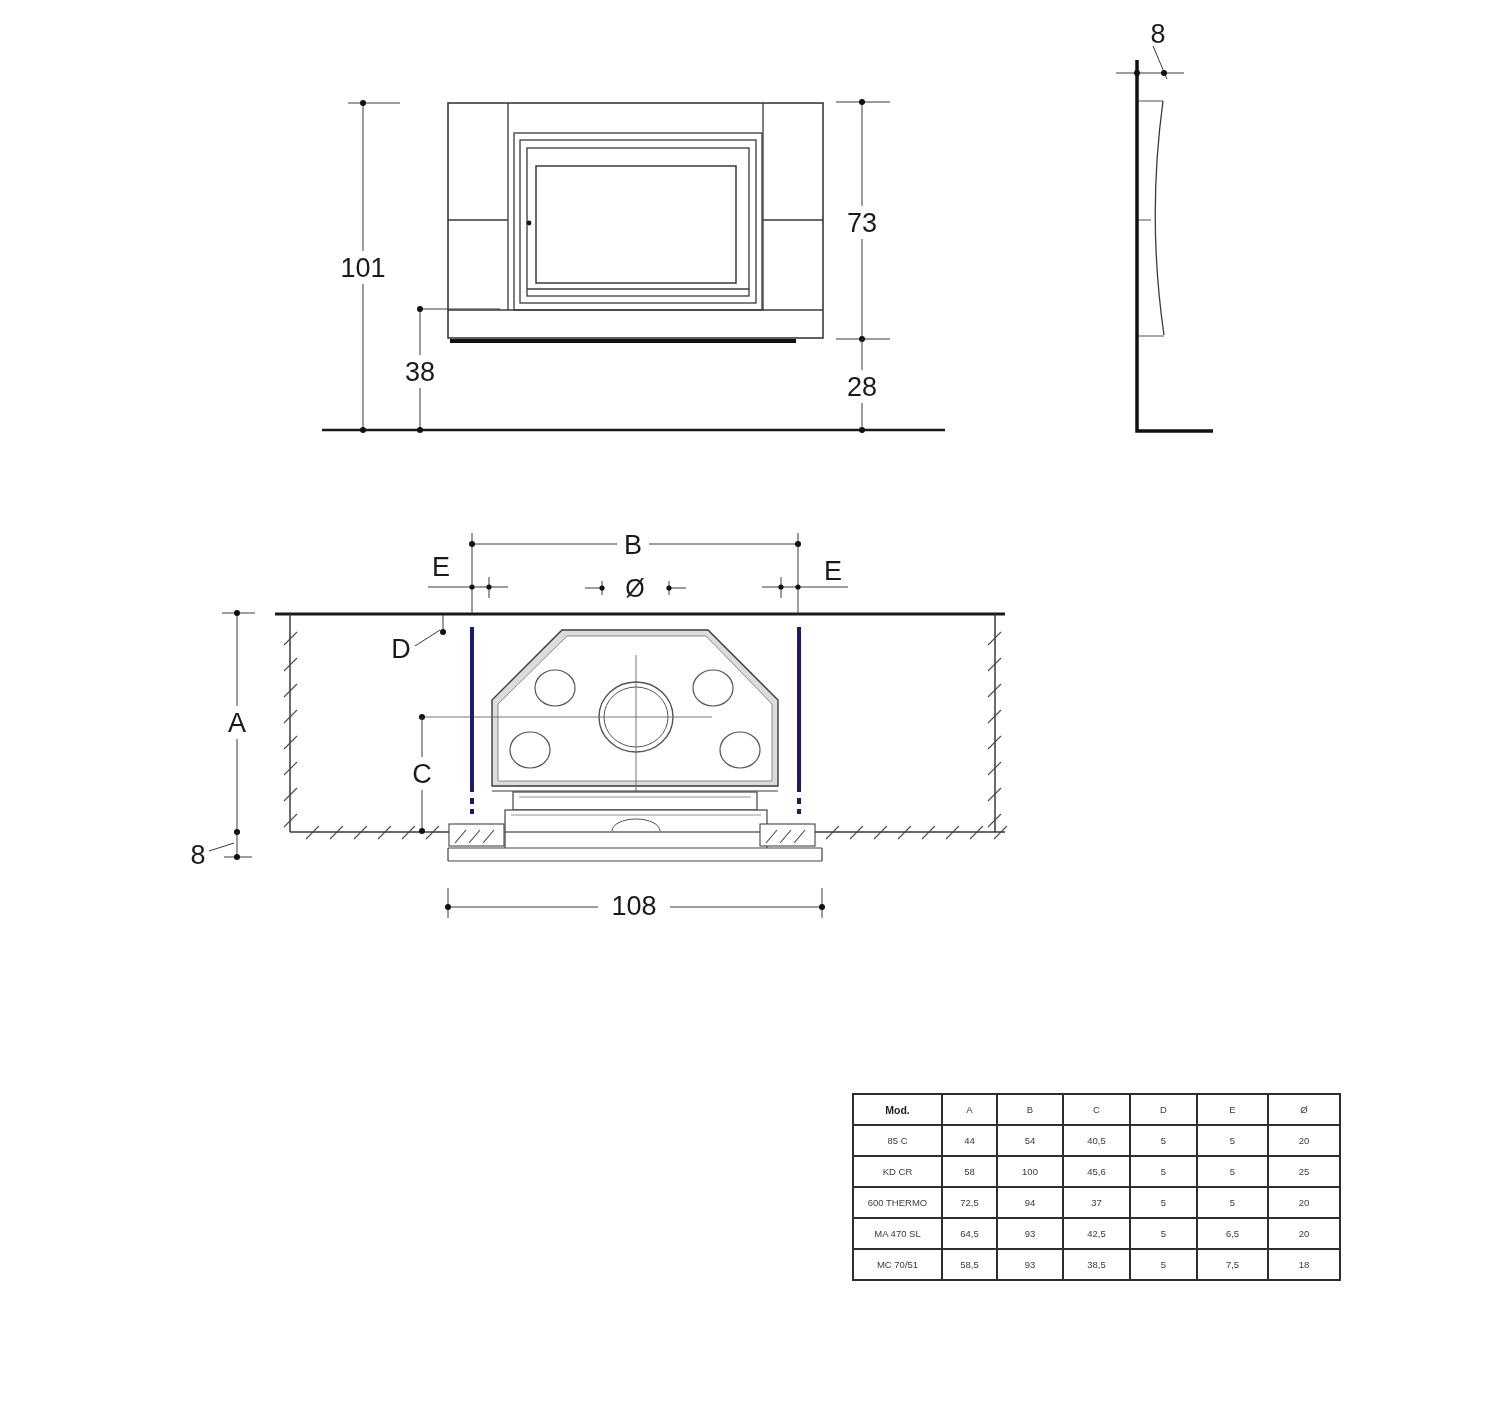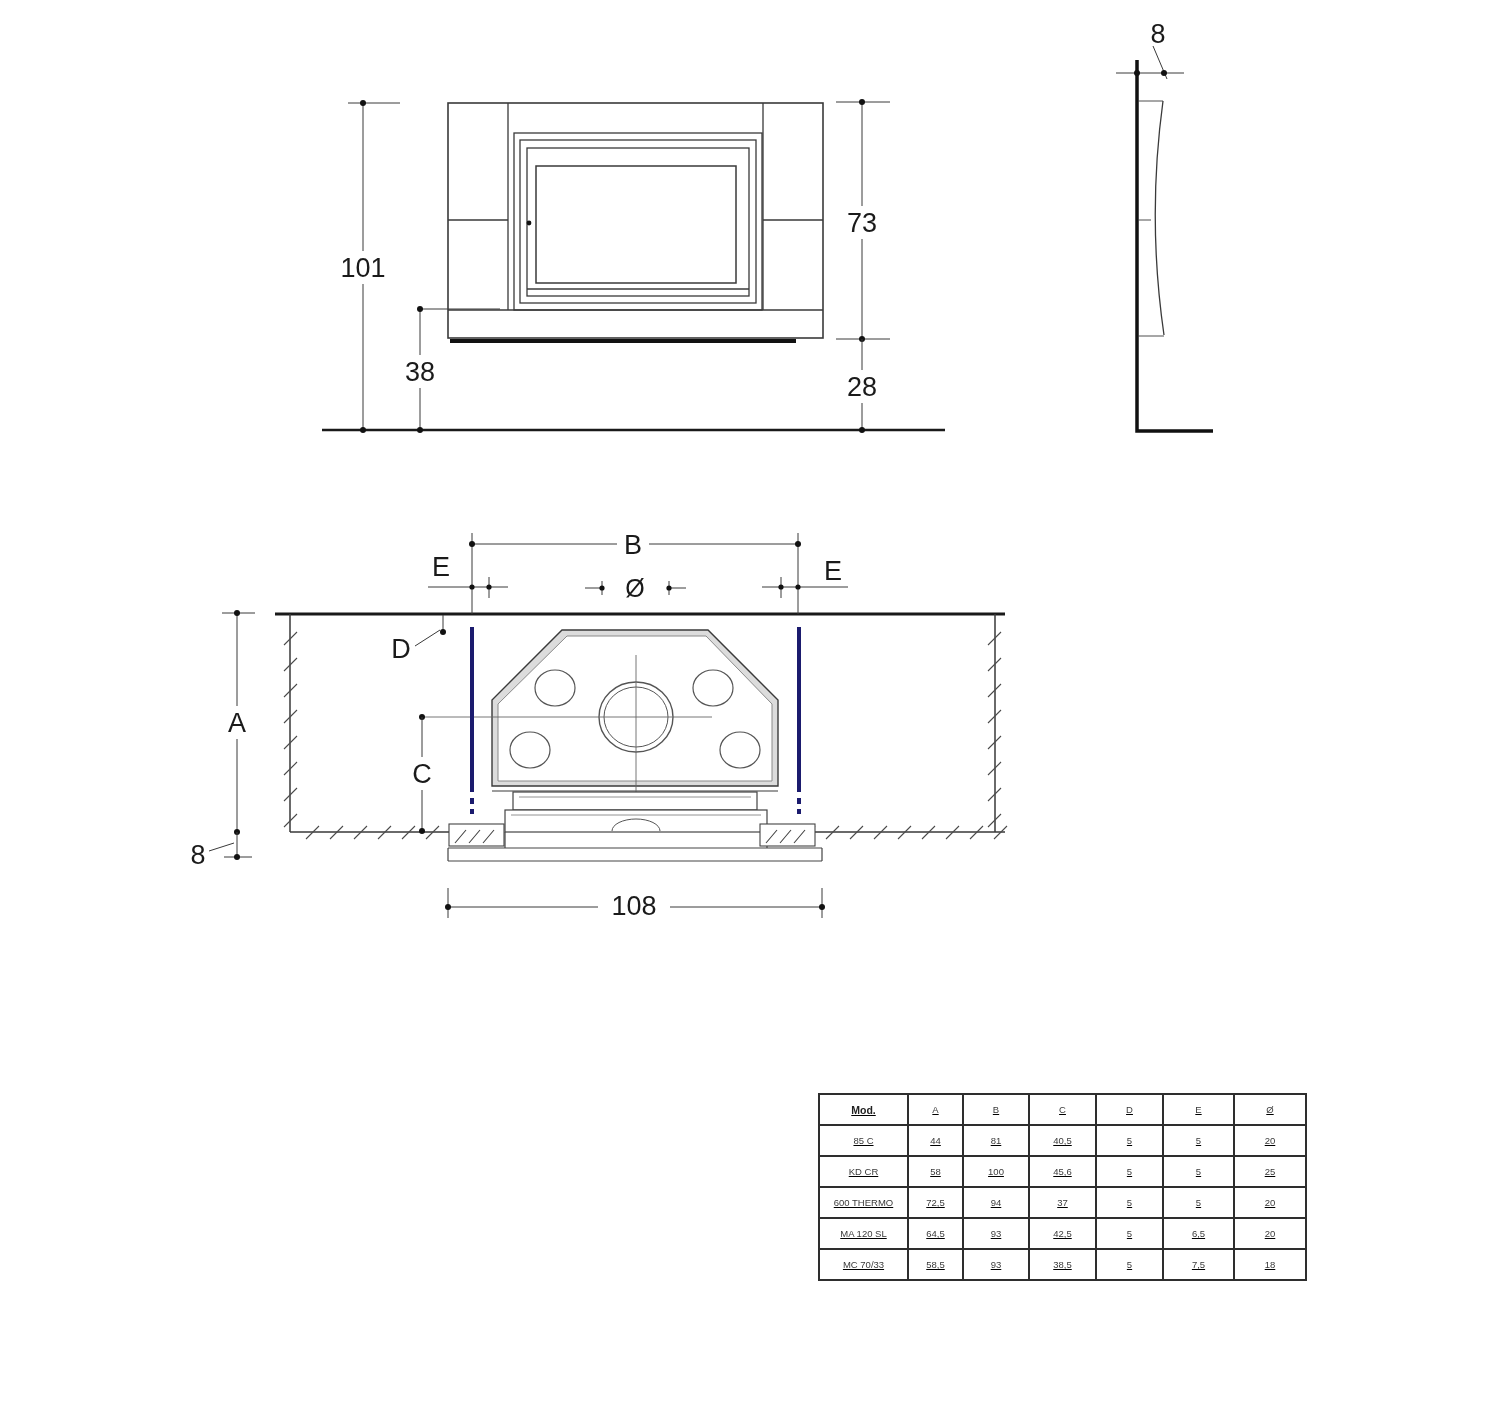--- a/index.html
+++ b/index.html
@@ -2,22 +2,22 @@
 <html><head>
 <meta charset="utf-8">
 <style>
   html,body{margin:0;padding:0;background:#ffffff;}
   #stage{position:relative;width:1500px;height:1427px;background:#ffffff;overflow:hidden;
          font-family:"Liberation Sans","DejaVu Sans",sans-serif;}
   svg text{font-family:"Liberation Sans","DejaVu Sans",sans-serif;fill:#1a1a1a;}
   .dim-num{font-size:27px;}
   .dim-letter{font-size:27px;}
   .dia-sym{font-size:25px;}
-  #spec-table{position:absolute;left:818px;top:1093px;border-collapse:collapse;table-layout:fixed;
-              width:487px;text-decoration:underline;}
+  #spec-table{position:absolute;left:852px;top:1093px;border-collapse:collapse;table-layout:fixed;
+              width:487px;}
   #spec-table td,#spec-table th{border:2px solid #2e2e2e;height:29px;padding:0;margin:0;
               text-align:center;vertical-align:middle;font-size:9.5px;color:#3a3a3a;
               font-weight:normal;overflow:hidden;white-space:nowrap;}
   #spec-table th.mod{font-weight:bold;font-size:10.5px;color:#222;}
 </style>
 </head>
 <body>
 
 <div id="stage">
 
@@ -210,21 +210,21 @@
     <th>A</th>
     <th>B</th>
     <th>C</th>
     <th>D</th>
     <th>E</th>
     <th>Ø</th>
   </tr>
   <tr>
     <td>85 C</td>
     <td>44</td>
-    <td>81</td>
+    <td>54</td>
     <td>40,5</td>
     <td>5</td>
     <td>5</td>
     <td>20</td>
   </tr>
   <tr>
     <td>KD CR</td>
     <td>58</td>
     <td>100</td>
     <td>45,6</td>
@@ -235,30 +235,30 @@
   <tr>
     <td>600 THERMO</td>
     <td>72,5</td>
     <td>94</td>
     <td>37</td>
     <td>5</td>
     <td>5</td>
     <td>20</td>
   </tr>
   <tr>
-    <td>MA 120 SL</td>
+    <td>MA 470 SL</td>
     <td>64,5</td>
     <td>93</td>
     <td>42,5</td>
     <td>5</td>
     <td>6,5</td>
     <td>20</td>
   </tr>
   <tr>
-    <td>MC 70/33</td>
+    <td>MC 70/51</td>
     <td>58,5</td>
     <td>93</td>
     <td>38,5</td>
     <td>5</td>
     <td>7,5</td>
     <td>18</td>
   </tr>
 </tbody>
     </table>
 

